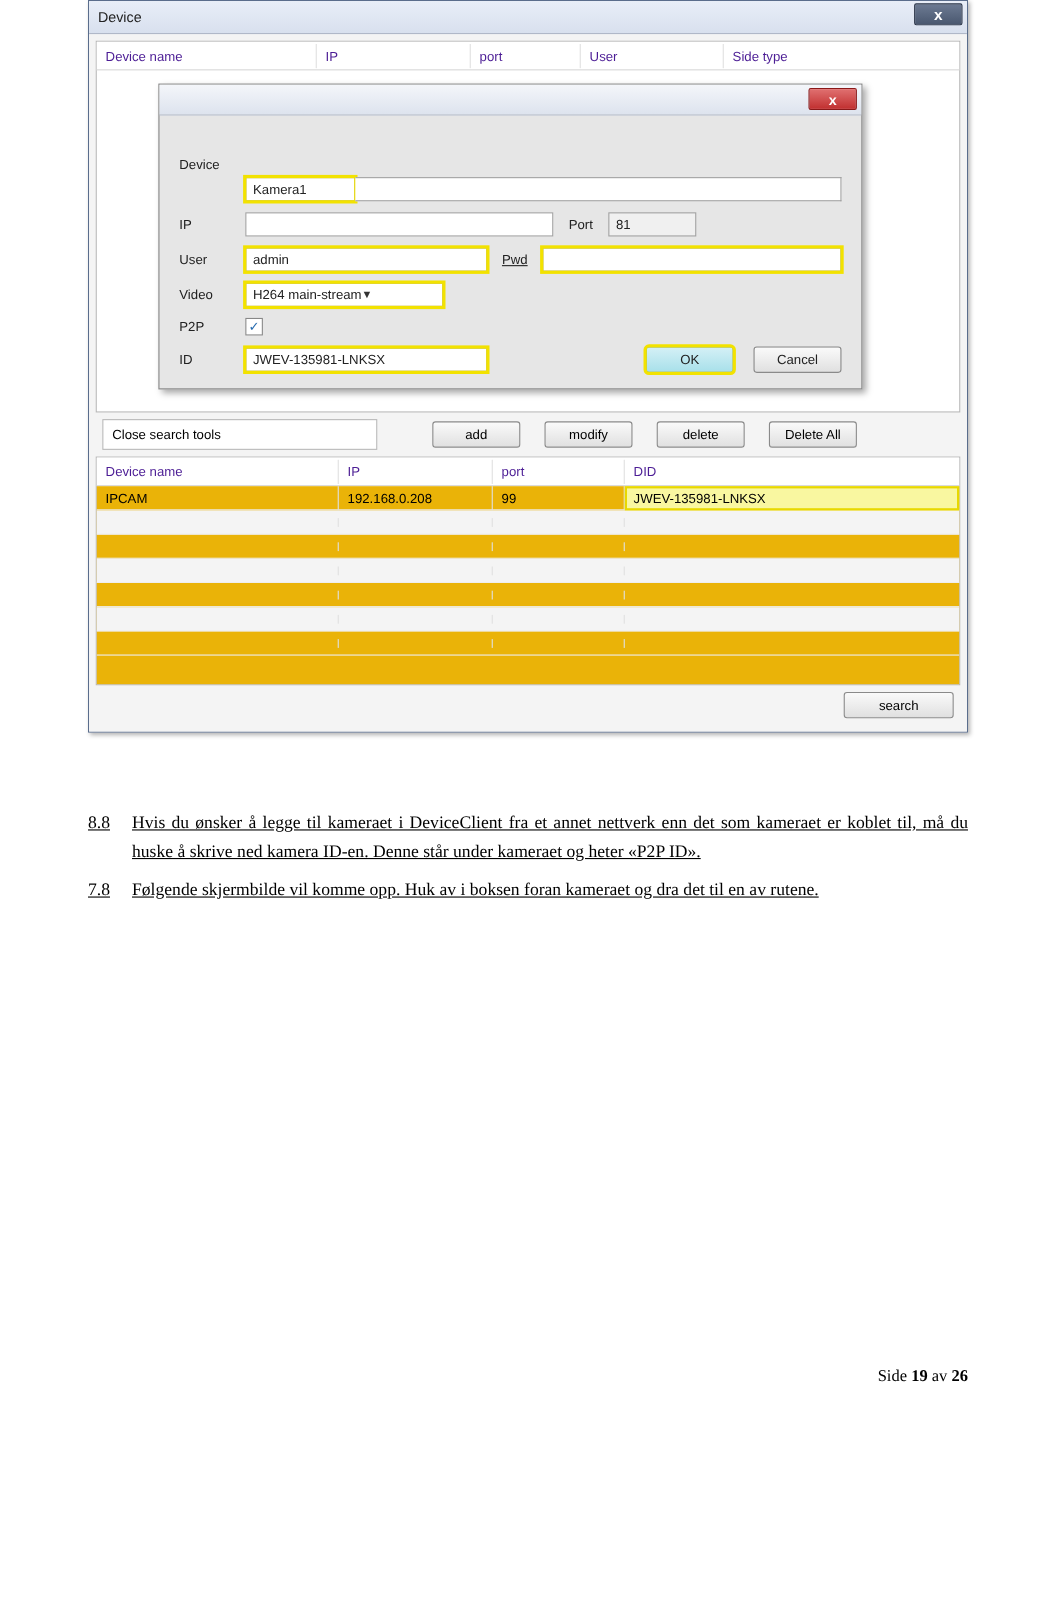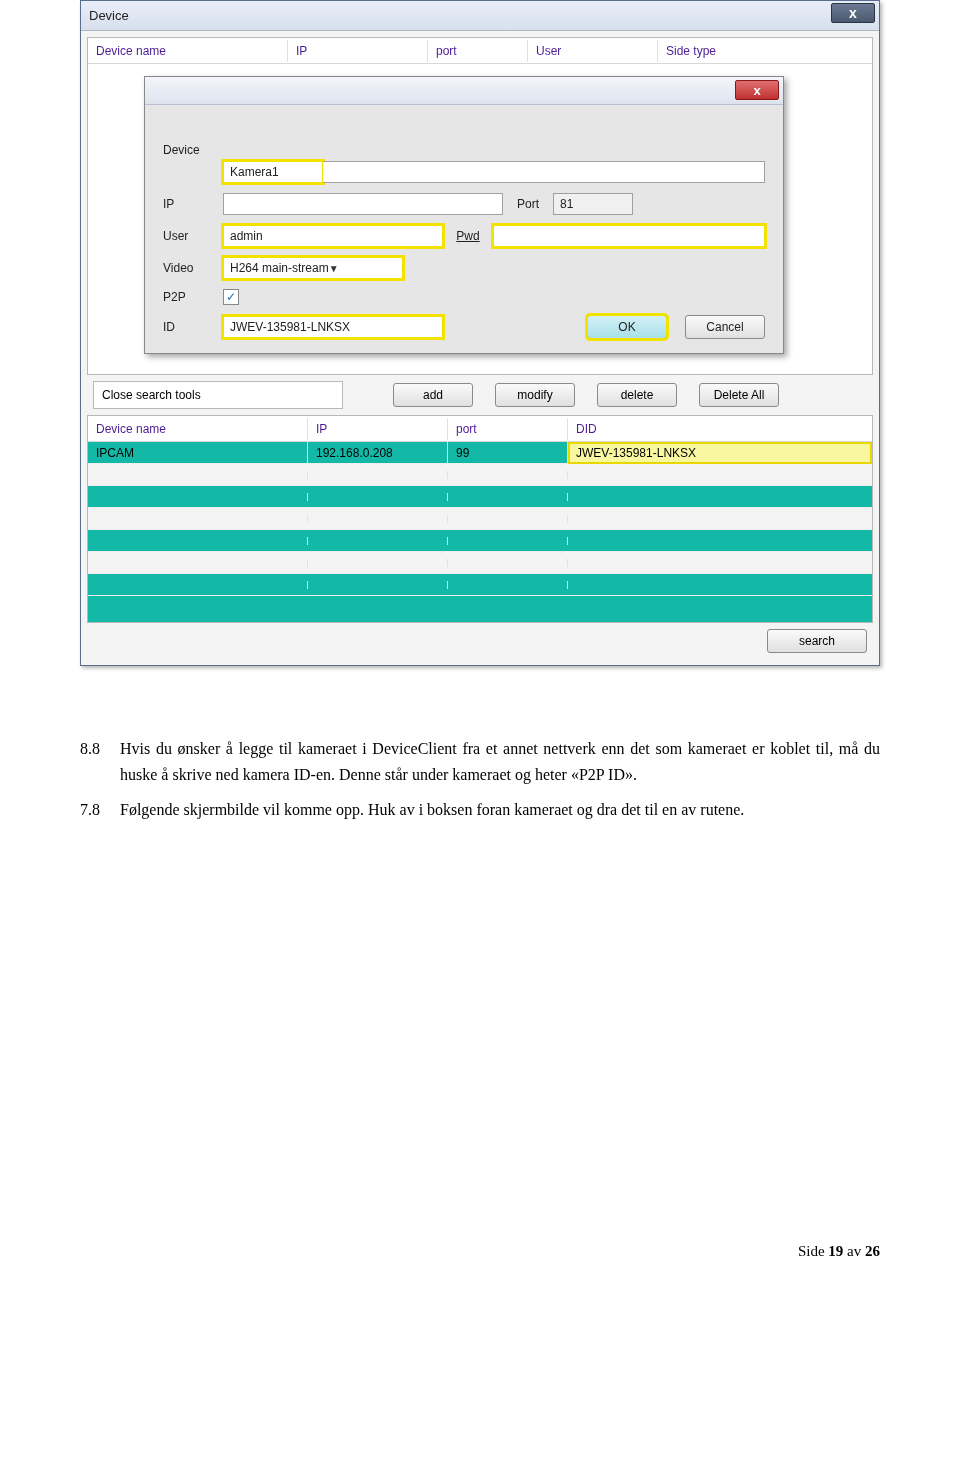--- a/index.html
+++ b/index.html
@@ -157,38 +157,39 @@
   }
   .midrow .btns{display:flex;gap:22px;margin-left:auto;}
   .midrow .btns.firstgap{margin-left:32px;}
   
   .lowcols .c1{width:220px;} .lowcols .c2{width:140px;} .lowcols .c3{width:120px;}
   .lowcols .c4{flex:1;border-right:none;}
   .tbl-row {
     display:flex;height:22px;align-items:center;font-size:12px;
     border-bottom:1px solid #eee;
   }
-  .tbl-body2 { height:180px; background:#14b8a6; }
+  .tbl-body2 { height:180px; background:#eab308; }
   .hl-cell { background:#f9f7a0; outline:2px solid #e8d800; outline-offset:-2px;}
   .stripe { background:#f4f4f4; }
   
   .searchrow{display:flex;justify-content:flex-end;padding:6px;}
   
   .body-text {
     width: 800px;
     margin: 70px auto 0 auto;
     font-family: "Times New Roman", serif;
     font-size: 16px;
     line-height: 1.6;
     color: #000;
     text-align: justify;
   }
   .body-text p {
     display:flex;
     margin: 0 0 10px 0;
+    text-decoration: underline;
   }
   .body-text .num { width:40px; flex-shrink:0; }
   .body-text .txtbody { flex:1; }
   .footer {
     width:800px;margin:420px auto 0 auto;
     text-align:right;
     font-family:"Times New Roman",serif;
     font-size:15px;
   }
   .footer b{font-weight:bold;}

